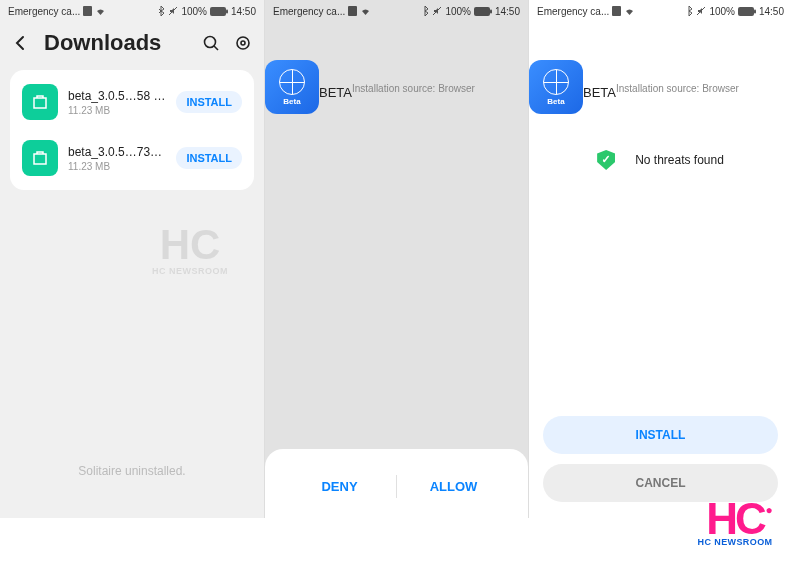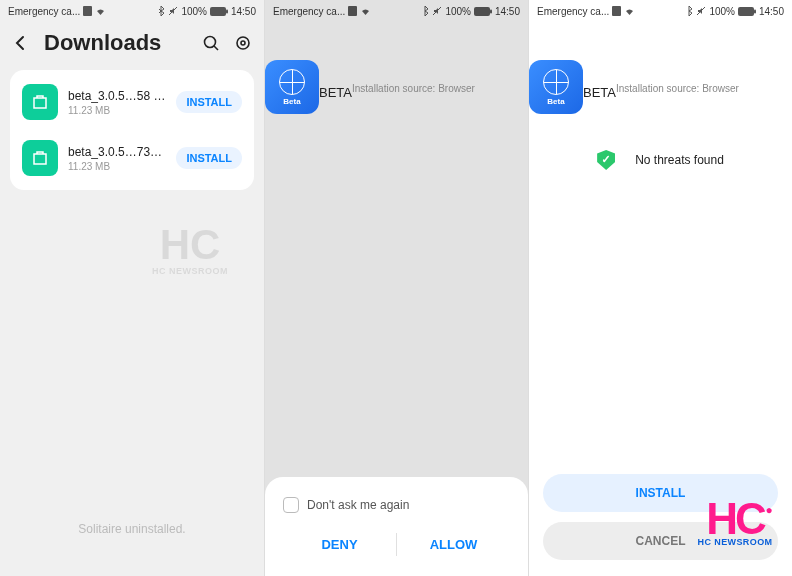--- a/index.html
+++ b/index.html
@@ -1,18 +1,18 @@
 <!DOCTYPE html>
 <html><head>
 <meta charset="utf-8">
 <style>
 * { margin: 0; padding: 0; box-sizing: border-box; font-family: -apple-system, sans-serif; }
 body { background: #fff; width: 792px; height: 576px; overflow: hidden; position: relative; }
 .screens { display: flex; width: 792px; height: 576px; }
-.screen { width: 264px; height: 576px; background: #f0f0f0; position: relative; overflow: hidden; }
+.screen { width: 264px; height: 518px; background: #f0f0f0; position: relative; overflow: hidden; }
 .screen + .screen { border-left: 1px solid #ddd; }
 
 .status-bar { display: flex; justify-content: space-between; align-items: center; padding: 4px 8px; font-size: 10px; color: #333; height: 22px; }
 .status-left, .status-right { display: flex; align-items: center; gap: 3px; }
 
 .header { display: flex; align-items: center; padding: 8px 12px; gap: 14px; }
 .header-title { font-size: 22px; font-weight: 600; color: #222; flex: 1; }
 .header-icons { display: flex; gap: 14px; }
 
 .file-list { margin: 6px 10px; background: #fff; border-radius: 14px; padding: 4px 0; }
@@ -183,24 +183,20 @@
   <div class="app-block">
     <div class="app-icon">
       <div class="globe-circle"></div>
       <div class="beta-label">Beta</div>
     </div>
     <div class="app-name">BETA</div>
     <div class="app-source">Installation source: Browser</div>
   </div>
 
   <div class="bottom-sheet">
-    <div class="checkbox-row">
-      <div class="checkbox"></div>
-      <div class="checkbox-label">Don't ask me again</div>
-    </div>
     <div class="sheet-buttons">
       <div class="sheet-btn">DENY</div>
       <div class="sheet-divider"></div>
       <div class="sheet-btn">ALLOW</div>
     </div>
   </div>
 </div>
 
 <div class="screen install-page" style="background:#fff;">
   <div class="status-bar">

